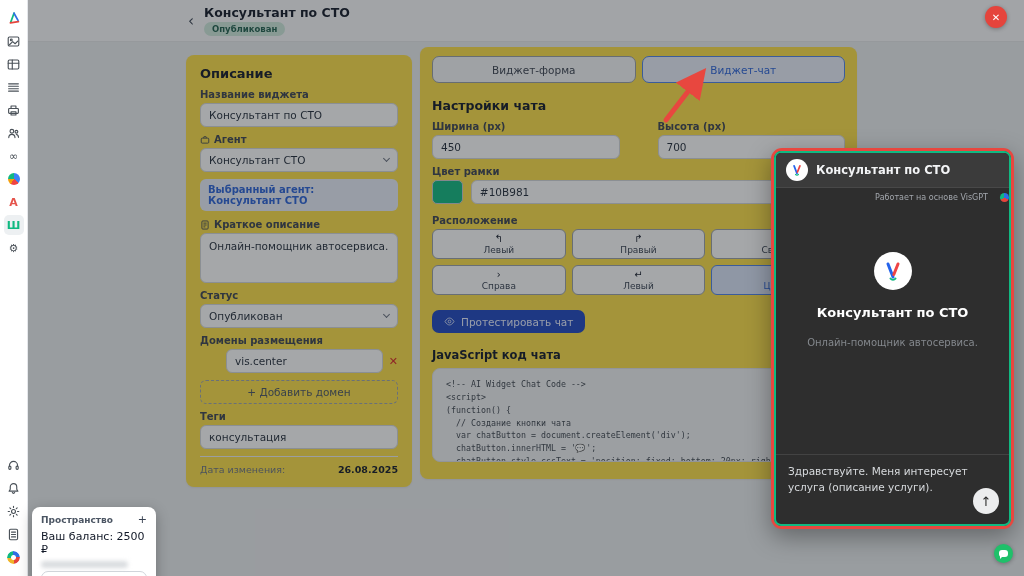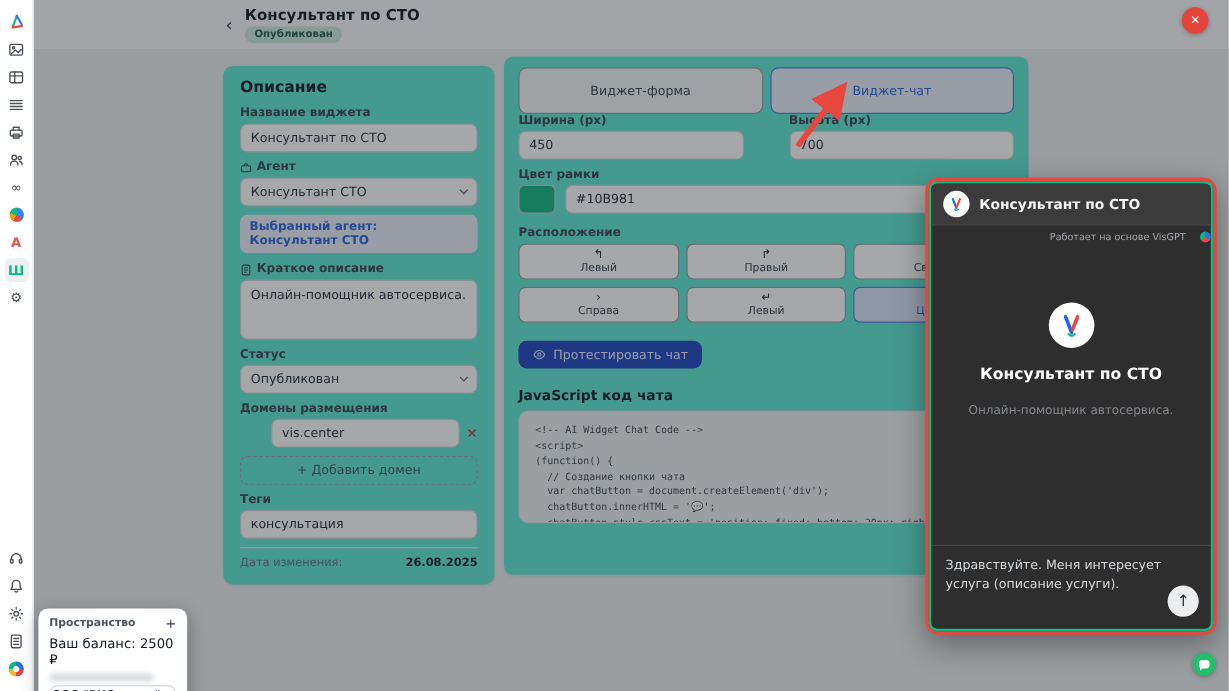--- a/index.html
+++ b/index.html
@@ -30,21 +30,21 @@
   .glyph { font-size:11px; color:#4a5158; line-height:1; }
   .letter-a { color:#e5534b; font-weight:700; font-size:11px; }
   .letter-sh { color:#10b981; font-weight:700; font-size:11px; }
   .pie-dot { width:12px; height:12px; border-radius:50%;
     background:conic-gradient(#3b82f6 0 130deg,#ef4444 130deg 215deg,#f59e0b 215deg 275deg,#10b981 275deg 360deg); }
   .rainbow-dot { width:13px; height:13px; border-radius:50%;
     background:conic-gradient(#2f6fe4 0 90deg,#e4453c 90deg 180deg,#f0b429 180deg 270deg,#10b981 270deg 360deg);
     -webkit-mask:radial-gradient(circle,transparent 0 2px,#000 3px); mask:radial-gradient(circle,transparent 0 2px,#000 3px); }
 
   
-  .card { position:absolute; background:#5eead4; border-radius:8px;
+  .card { position:absolute; background:#fde047; border-radius:8px;
     box-shadow:0 1px 2px rgba(0,0,0,.06); z-index:2; }
   .card-left { left:186px; top:55px; width:226px; padding:11px 14px 12px; }
   .card-mid  { left:420px; top:47px; width:437px; height:432px; padding:9px 12px; }
 
   h3.sec { font-size:13px; font-weight:700; color:#111827; margin-bottom:8px; }
   .grp { margin-bottom:7px; }
   .lbl { display:flex; align-items:center; gap:4px; font-size:10px;
     font-weight:600; color:#3c4350; margin-bottom:3px; }
   .lbl svg { width:10px; height:10px; stroke:#3c4350; fill:none; stroke-width:1.4; }
   .fld { width:100%; height:24px; border:1px solid #d4d7db; border-radius:6px;
@@ -63,21 +63,21 @@
   .x-red { color:#dc2626; font-size:11px; font-weight:700; cursor:pointer; }
   .dashed-btn { width:100%; height:24px; border:1px dashed #9ca3af; border-radius:6px;
     background:transparent; font-size:10.5px; color:#4b5563; cursor:pointer;
     font-family:"DejaVu Sans", sans-serif; }
   .date-row { display:flex; justify-content:space-between; border-top:1px solid #eef0f2;
     padding-top:7px; margin-top:3px; font-size:9.5px; }
   .date-row .k { color:#6b7280; } .date-row .v { color:#111827; font-weight:600; }
 
   
   .tabs { display:flex; gap:6px; }
-  .tab { flex:1; height:39px; display:flex; align-items:center; justify-content:center;
+  .tab { flex:1; height:27px; display:flex; align-items:center; justify-content:center;
     font-size:10.5px; border-radius:7px; cursor:pointer; }
   .tab.inactive { background:#f6f7f8; border:1px solid #989ea6; color:#3a4250; }
   .tab.active { background:#e9effb; border:1px solid #4f82e8; color:#2b63d9; }
   h4.sub { font-size:12.5px; font-weight:700; color:#111827; margin:15px 0 8px; }
   .two-col { display:flex; gap:38px; }
   .two-col .col { flex:1; }
   .color-row { display:flex; gap:8px; }
   .swatch { width:34px; height:24px; border-radius:5px; background:#10B981;
     border:1px solid #c9ccd0; cursor:pointer; }
   .pl-grid { display:grid; grid-template-columns:repeat(3,1fr); gap:6px; margin-top:3px; }
@@ -233,20 +233,21 @@
       <span class="v">26.08.2025</span>
     </div>
   </div>
 
   <div class="card card-mid">
     <div class="tabs">
       <div class="tab inactive">Виджет-форма</div>
       <div class="tab active">Виджет-чат</div>
     </div>
 
+    <h4 class="sub">Настройки чата</h4>
 
     <div class="two-col">
       <div class="col grp">
         <div class="lbl">Ширина (px)</div>
         <input class="fld" readonly="" value="450" style="">
       </div>
       <div class="col grp">
         <div class="lbl">Высота (px)</div>
         <input class="fld" readonly="" value="700" style="">
       </div>

